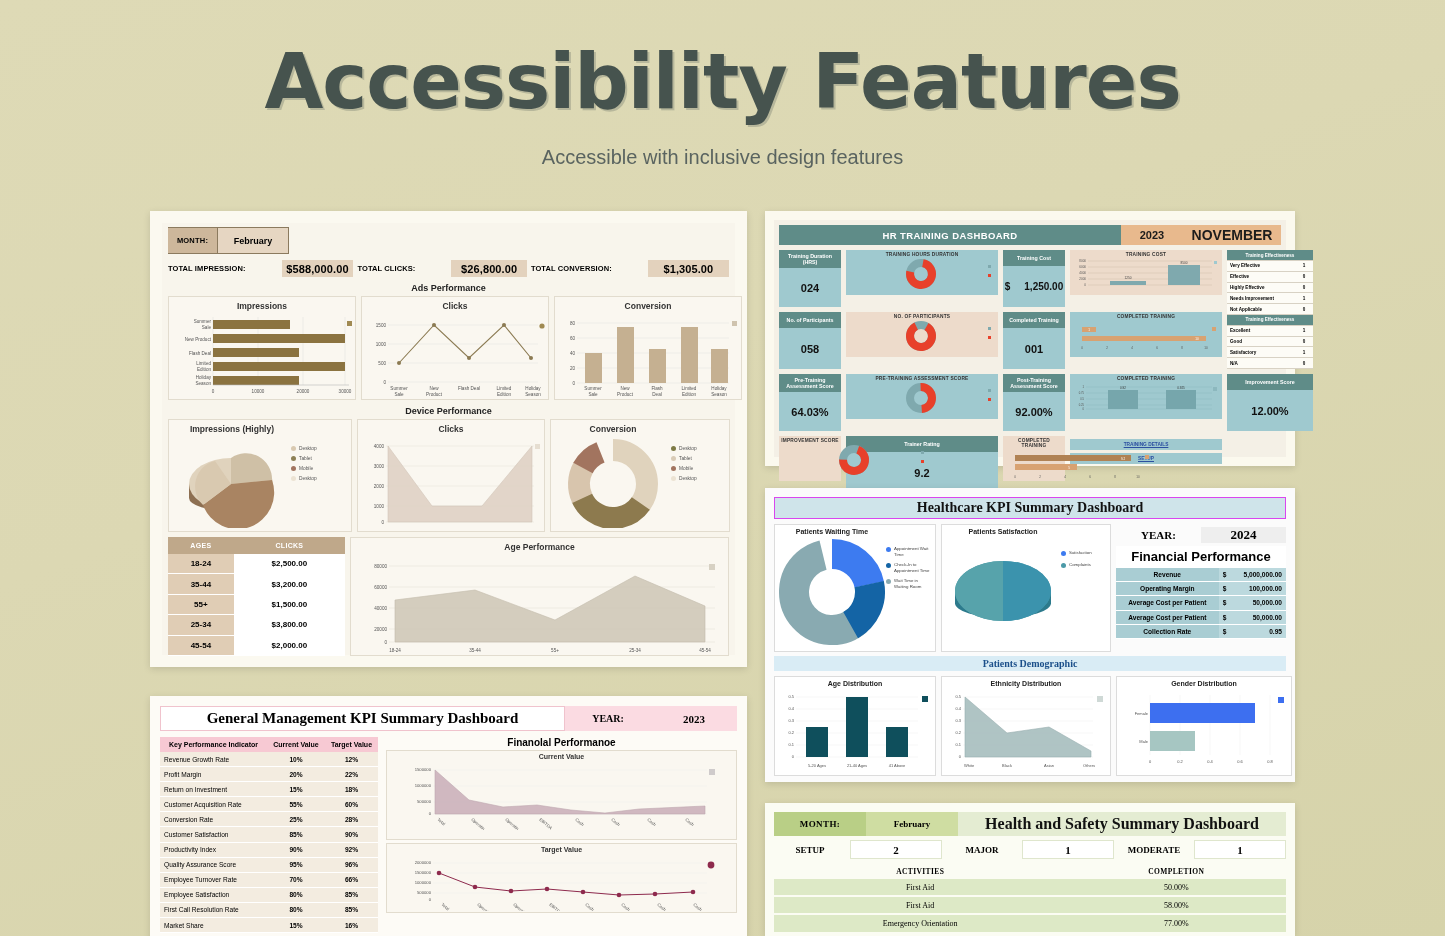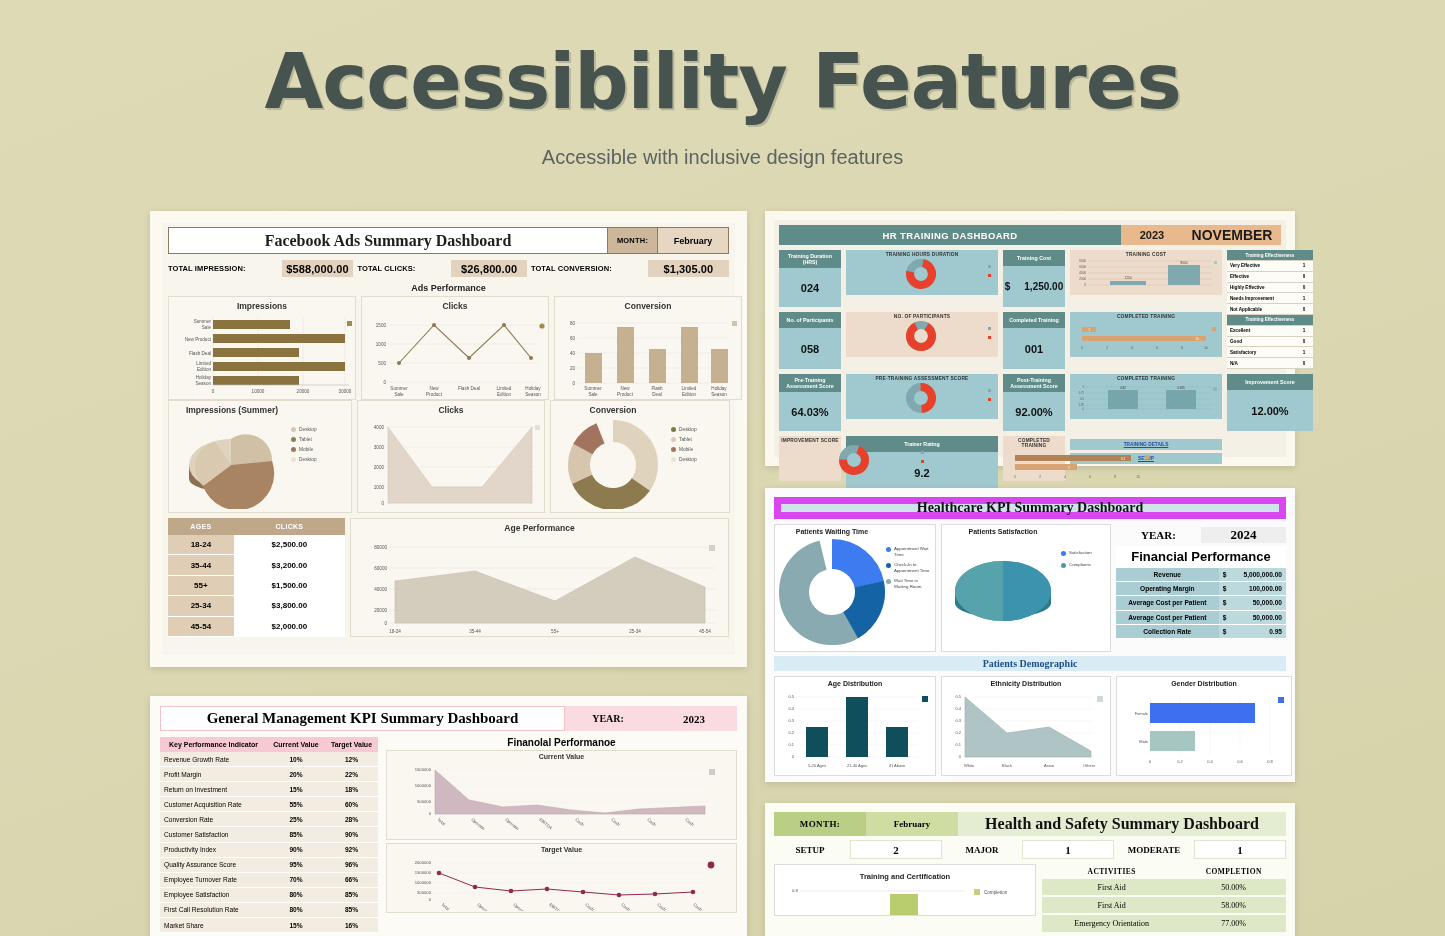--- a/index.html
+++ b/index.html
@@ -66,21 +66,21 @@
   .hrchart .ct{ font-size:4.8px; font-weight:bold; text-align:center; color:#333; letter-spacing:.2px; }
   .hrtbl{ width:86px; border-collapse:collapse; }
   .hrtbl .th{ background:#5f8c88; color:#fff; font-size:4.6px; font-weight:bold; text-align:center; padding:2.5px 0;}
   .hrtbl td{ font-size:4.6px; font-weight:bold; padding:2.4px 3px; border-bottom:1px solid #d8d2c4; background:#fdfcf6;}
   .hrtbl td.n{ text-align:center; width:18px; }
   .hrbtn{ background:#9fc9cf; color:#2b4fa0; font-size:4.8px; font-weight:bold; text-align:center;
           padding:3px 0; text-decoration:underline; margin-top:3px;}
 
   
   #hc{ left:765px; top:488px; width:530px; height:294px; background:#fbfbfb; padding:9px; }
-  .hc-ttl{ height:22px; background:#cfe4ea; border:7px solid #d946ef; display:flex; align-items:center;
+  .hc-ttl{ height:22px; background:#cfe4ea; border:1px solid #d946ef; display:flex; align-items:center;
            justify-content:center; font-family:"Liberation Serif",serif; font-weight:bold; font-size:14px; color:#111;}
   .hc-row{ display:flex; gap:5px; margin-top:5px; }
   .hcp{ background:#fff; border:1px solid #dcdcdc; padding:3px; }
   .hcp .t{ text-align:center; font-size:7px; font-weight:bold; color:#222; }
   .hc-demo{ background:#d9ecf5; color:#1b4f8a; font-family:"Liberation Serif",serif; font-weight:bold;
             font-size:10px; text-align:center; padding:2px 0; margin-top:4px;}
   .fintbl{ width:100%; border-collapse:collapse; }
   .fintbl .cap{ font-size:13px; font-weight:bold; text-align:center; padding:3px 0; background:#fff;}
   .fintbl td{ font-size:6.6px; padding:3.1px 4px; border-bottom:1px solid #fff; }
   .fintbl td.k{ background:#a9cdd3; text-align:center; font-weight:600;}
@@ -128,21 +128,20 @@
 </style>
 </head>
 <body>
 
 <div class="hero-title">Accessibility Features</div>
 <div class="hero-sub">Accessible with inclusive design features</div>
 
 <div class="card" id="fb">
  <div class="fbwrap">
   <div class="fb-head">
-    <div class="fb-title">Facebook Ads Summary Dashboard</div>
     <div class="fb-mlabel">MONTH:</div>
     <div class="fb-mval">February</div>
   </div>
 
   <div class="fb-tot">
     <span class="lab">TOTAL IMPRESSION:</span>
     <span class="val" style="width:100px">$588,000.00</span>
     <span class="lab">TOTAL CLICKS:</span>
     <span class="val" style="width:105px">$26,800.00</span>
     <span class="lab">TOTAL CONVERSION:</span>
@@ -262,26 +261,27 @@
           <text x="130" y="77">Limited</text>
               <text x="130" y="83">Edition</text>
           <text x="160" y="77">Holiday</text>
               <text x="160" y="83">Season</text>
         </g>
         <rect x="173" y="8" width="5" height="5" fill="#cfc3ae"></rect>
       </svg>
     </div>
   </div>
 
+  <div class="sect">Device Performance</div>
 
   <div class="row3">
 
     <div class="panel" style="width:188px;height:113px;display:flex">
       <div style="flex:1">
-        <div class="ptitle">Impressions (Summer)</div>
+        <div class="ptitle">Impressions (Highly)</div>
         <svg width="118" height="92" viewBox="0 0 118 92">
           <ellipse cx="58" cy="62" rx="42" ry="13" fill="#8d6f52"></ellipse>
           <rect x="16" y="48" width="84" height="14" fill="#8d6f52"></rect>
           <path d="M58 48 L100 48 A42 14 0 0 1 16 48 Z" fill="#a98462"></path>
           <ellipse cx="58" cy="48" rx="42" ry="26" fill="#e0d3bd"></ellipse>
           <path d="M58 48 L58 22 A26 26 0 0 1 99 44 Z" fill="#cfc0a6"></path>
           <path d="M58 48 L99 44 A26 26 0 0 1 30 69 Z" fill="#a98462"></path>
           <path d="M58 48 L30 69 A26 26 0 0 1 42 25 Z" fill="#d9c9b0"></path>
         </svg>
       </div>
@@ -997,30 +997,20 @@
   </div>
   <div class="hs-row">
     <span class="lb">SETUP</span>
     <span class="bx">2</span>
     <span class="lb">MAJOR</span>
     <span class="bx">1</span>
     <span class="lb">MODERATE</span>
     <span class="bx">1</span>
   </div>
   <div style="display:flex;gap:6px;margin-top:5px">
-    <div class="hcp" style="width:262px;height:52px;overflow:hidden">
-      <div class="t" style="font-size:7.5px;margin-top:4px">Training and Certification</div>
-      <svg width="254" height="34" viewBox="0 0 254 34">
-        <line x1="22" y1="10" x2="186" y2="10" stroke="#ddd" stroke-width=".6"></line>
-        <text x="20" y="11" font-size="4.4" fill="#555" text-anchor="end">0.8</text>
-        <rect x="112" y="13" width="28" height="24" fill="#b9cc6e"></rect>
-        <rect x="196" y="8" width="6" height="6" fill="#c3cf81"></rect>
-        <text x="206" y="13" font-size="4.6" fill="#555">Completion</text>
-      </svg>
-    </div>
     <table class="hstbl" style="flex:1">
       <tbody>
           <tr>
         <th>ACTIVITIES</th>
         <th>COMPLETION</th>
       </tr>
       <tr>
             <td>First Aid</td>
             <td>50.00%</td>
           </tr>

